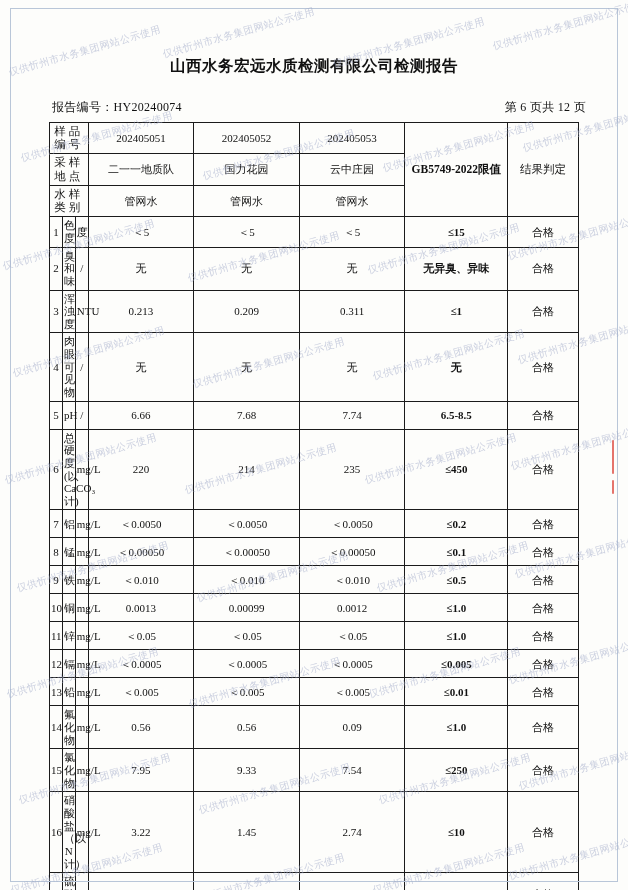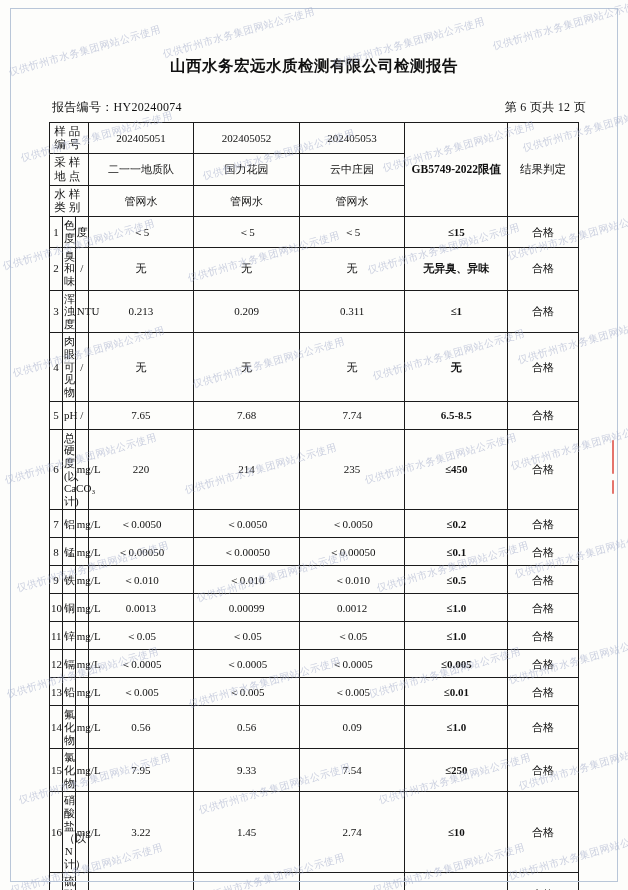--- a/index.html
+++ b/index.html
@@ -172,21 +172,21 @@
           <td class="val">无</td>
           <td class="val">无</td>
           <td class="val">无</td>
           <td class="limit">无</td>
           <td class="judge">合格</td>
         </tr>
         <tr>
           <td class="idx">5</td>
           <td class="item">pH</td>
           <td class="unit">/</td>
-          <td class="val">7.65</td>
+          <td class="val">6.66</td>
           <td class="val">7.68</td>
           <td class="val">7.74</td>
           <td class="limit">6.5-8.5</td>
           <td class="judge">合格</td>
         </tr>
         <tr>
           <td class="idx">6</td>
           <td class="item">总硬度(以CaCO₃计)</td>
           <td class="unit">mg/L</td>
           <td class="val">220</td>

